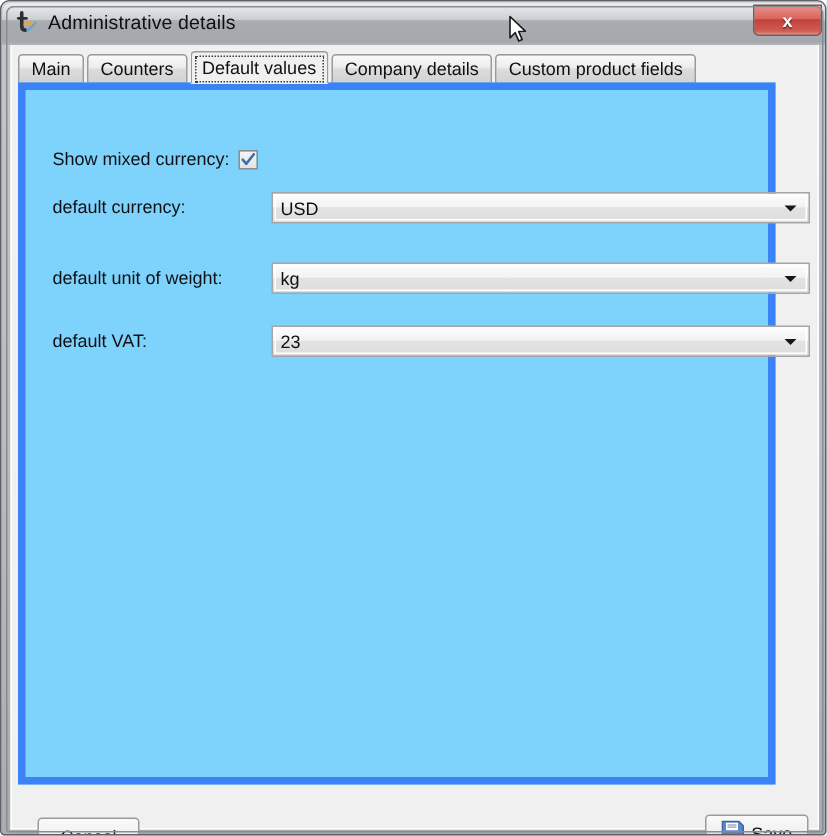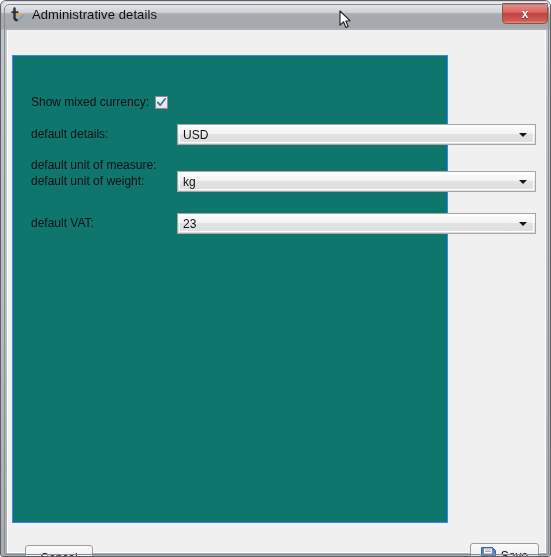--- a/index.html
+++ b/index.html
@@ -152,25 +152,25 @@
     position: absolute;
     left: 2px; top: 2px; right: 2px; bottom: 0px;
     border: 1px dotted #3c3c3c;
   }
   .tab-label { position: relative; z-index: 2; }
 
   
   .tabpage {
     position: absolute;
     left: 4px; top: 25px;
-    width: 436px;
+    width: 505px;
     height: 468px;
     box-sizing: border-box;
-    background: #0f766e;
-    border: 1px solid #3b82f6;
+    background: #7dd3fc;
+    border: 5px solid #3b82f6;
   }
 
   
   .check-row {
     position: absolute;
     left: 18px; top: 39px;
     display: flex;
     align-items: center;
   }
   .check-label {
@@ -287,43 +287,60 @@
 
     <div class="title-text">Administrative details</div>
 
     <div class="close-btn">
       <div class="close-glyph">x</div>
     </div>
   </div>
 
   <div class="client">
 
+    <div class="tabstrip">
+      <div class="tab">
+        <span class="tab-label">Main</span>
+      </div>
+      <div class="tab">
+        <span class="tab-label">Counters</span>
+      </div>
+      <div class="tab selected">
+        <span class="tab-focus"></span>
+        <span class="tab-label">Default values</span>
+      </div>
+      <div class="tab">
+        <span class="tab-label">Company details</span>
+      </div>
+      <div class="tab">
+        <span class="tab-label">Custom product fields</span>
+      </div>
+    </div>
 
     <div class="tabpage">
 
       <div class="check-row">
         <span class="check-label">Show mixed currency:</span>
         <span class="checkbox">
           <svg width="11" height="11" viewBox="0 0 11 11">
             <path d="M1.8 5.4 L4.2 8.2 L9.2 1.8" stroke="#3a6ea5" stroke-width="1.7" fill="none" stroke-linecap="round" stroke-linejoin="round"></path>
           </svg>
         </span>
       </div>
 
       <div class="form-row" style="top:68px;">
-        <span class="form-label">default details:</span>
+        <span class="form-label">default currency:</span>
         <div class="combo">
           <span class="combo-inner"></span>
           <span class="combo-value">USD</span>
           <span class="combo-arrow"></span>
         </div>
       </div>
 
       <div class="form-row" style="top:99px;">
-        <span class="form-label">default unit of measure:</span>
       </div>
 
       <div class="form-row" style="top:115px;">
         <span class="form-label">default unit of weight:</span>
         <div class="combo">
           <span class="combo-inner"></span>
           <span class="combo-value">kg</span>
           <span class="combo-arrow"></span>
         </div>
       </div>

